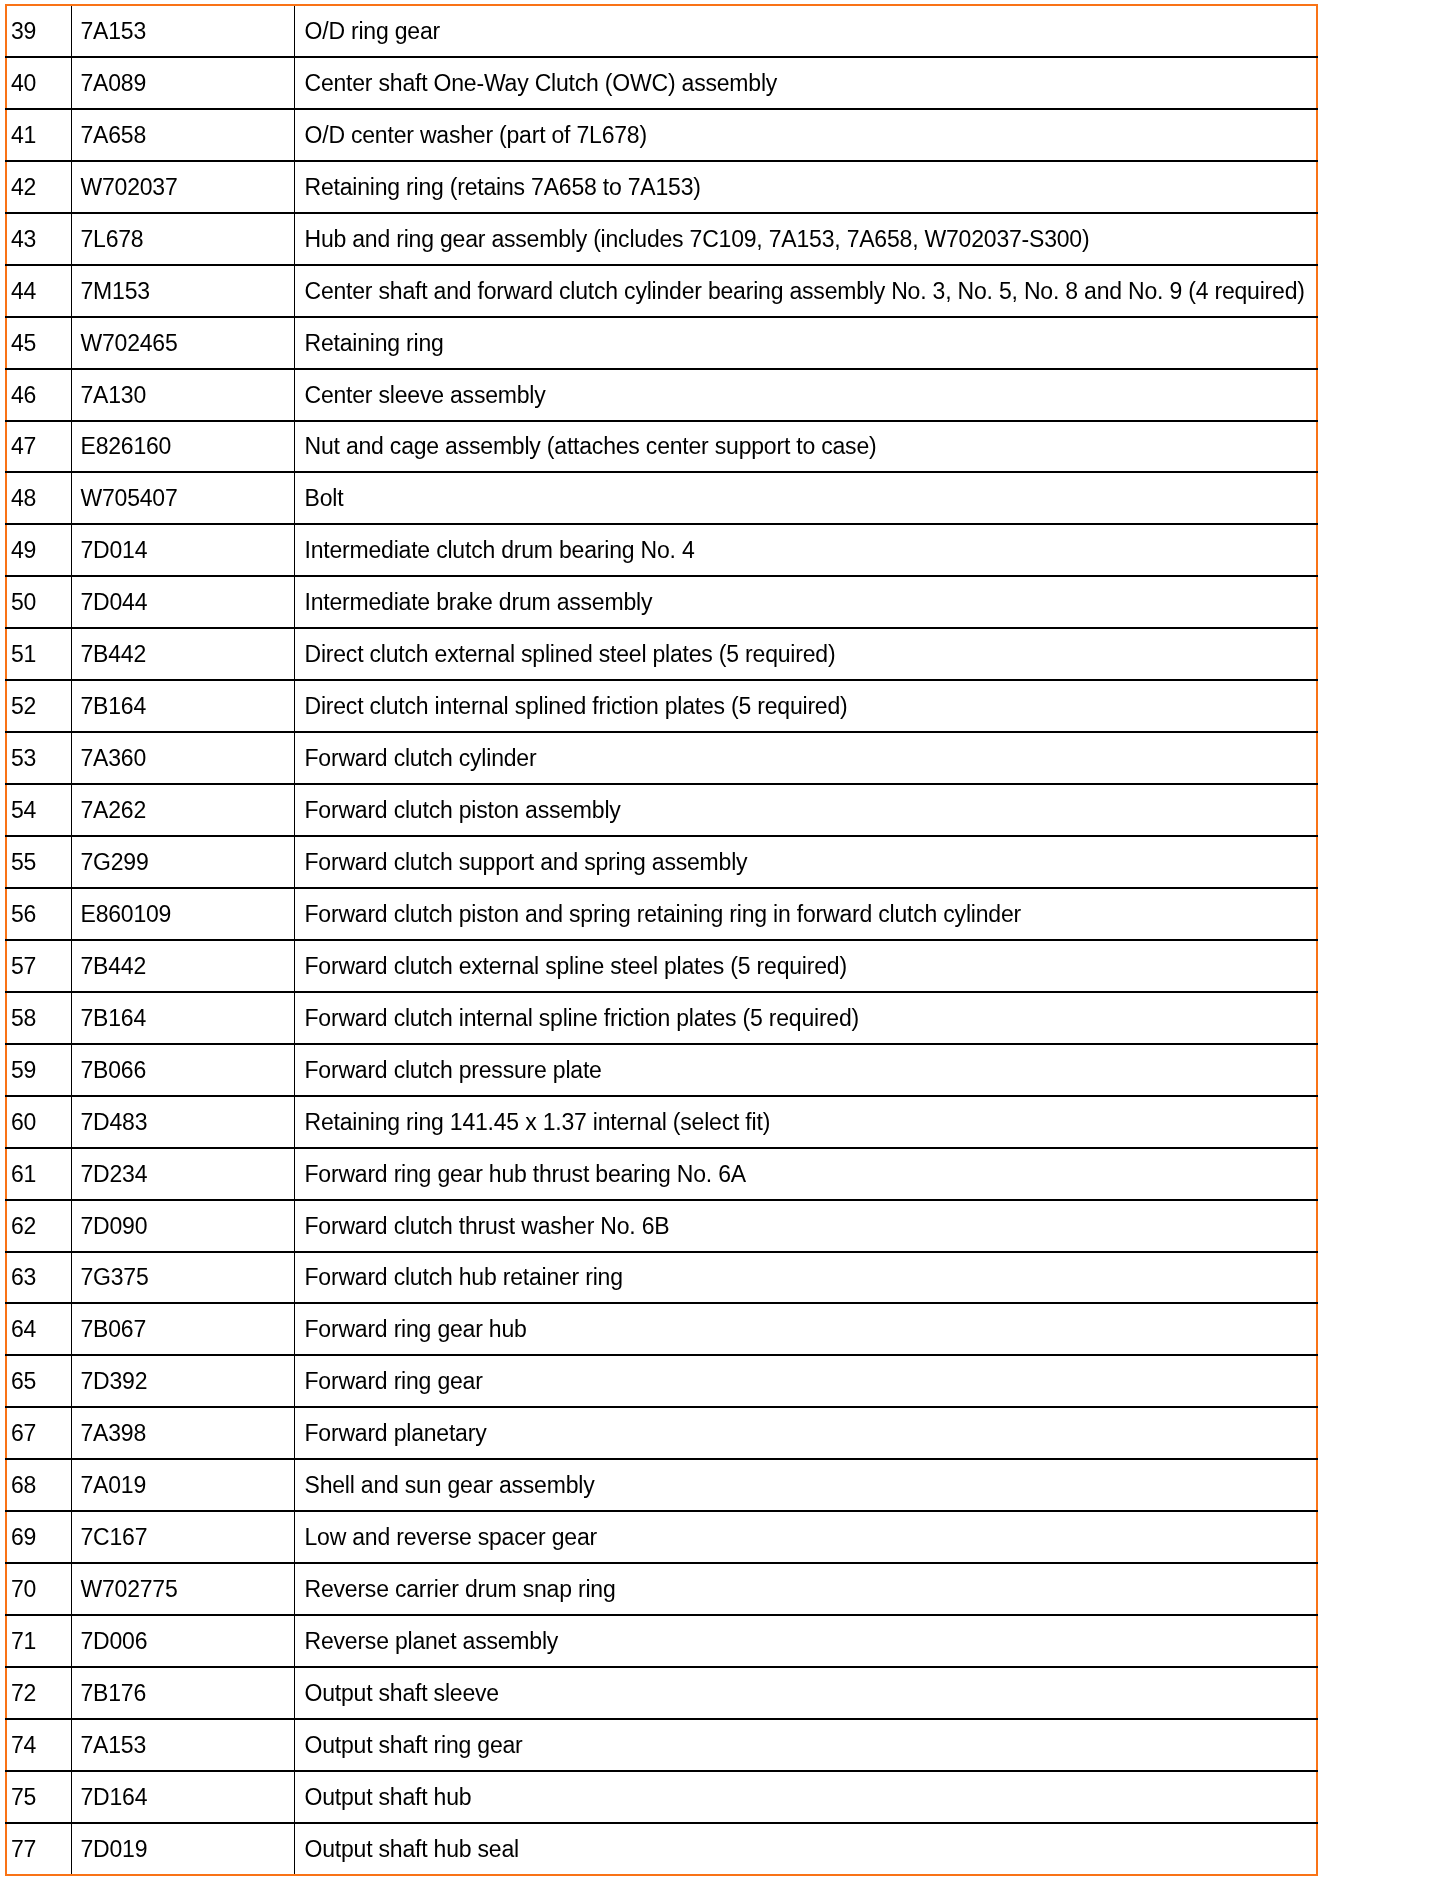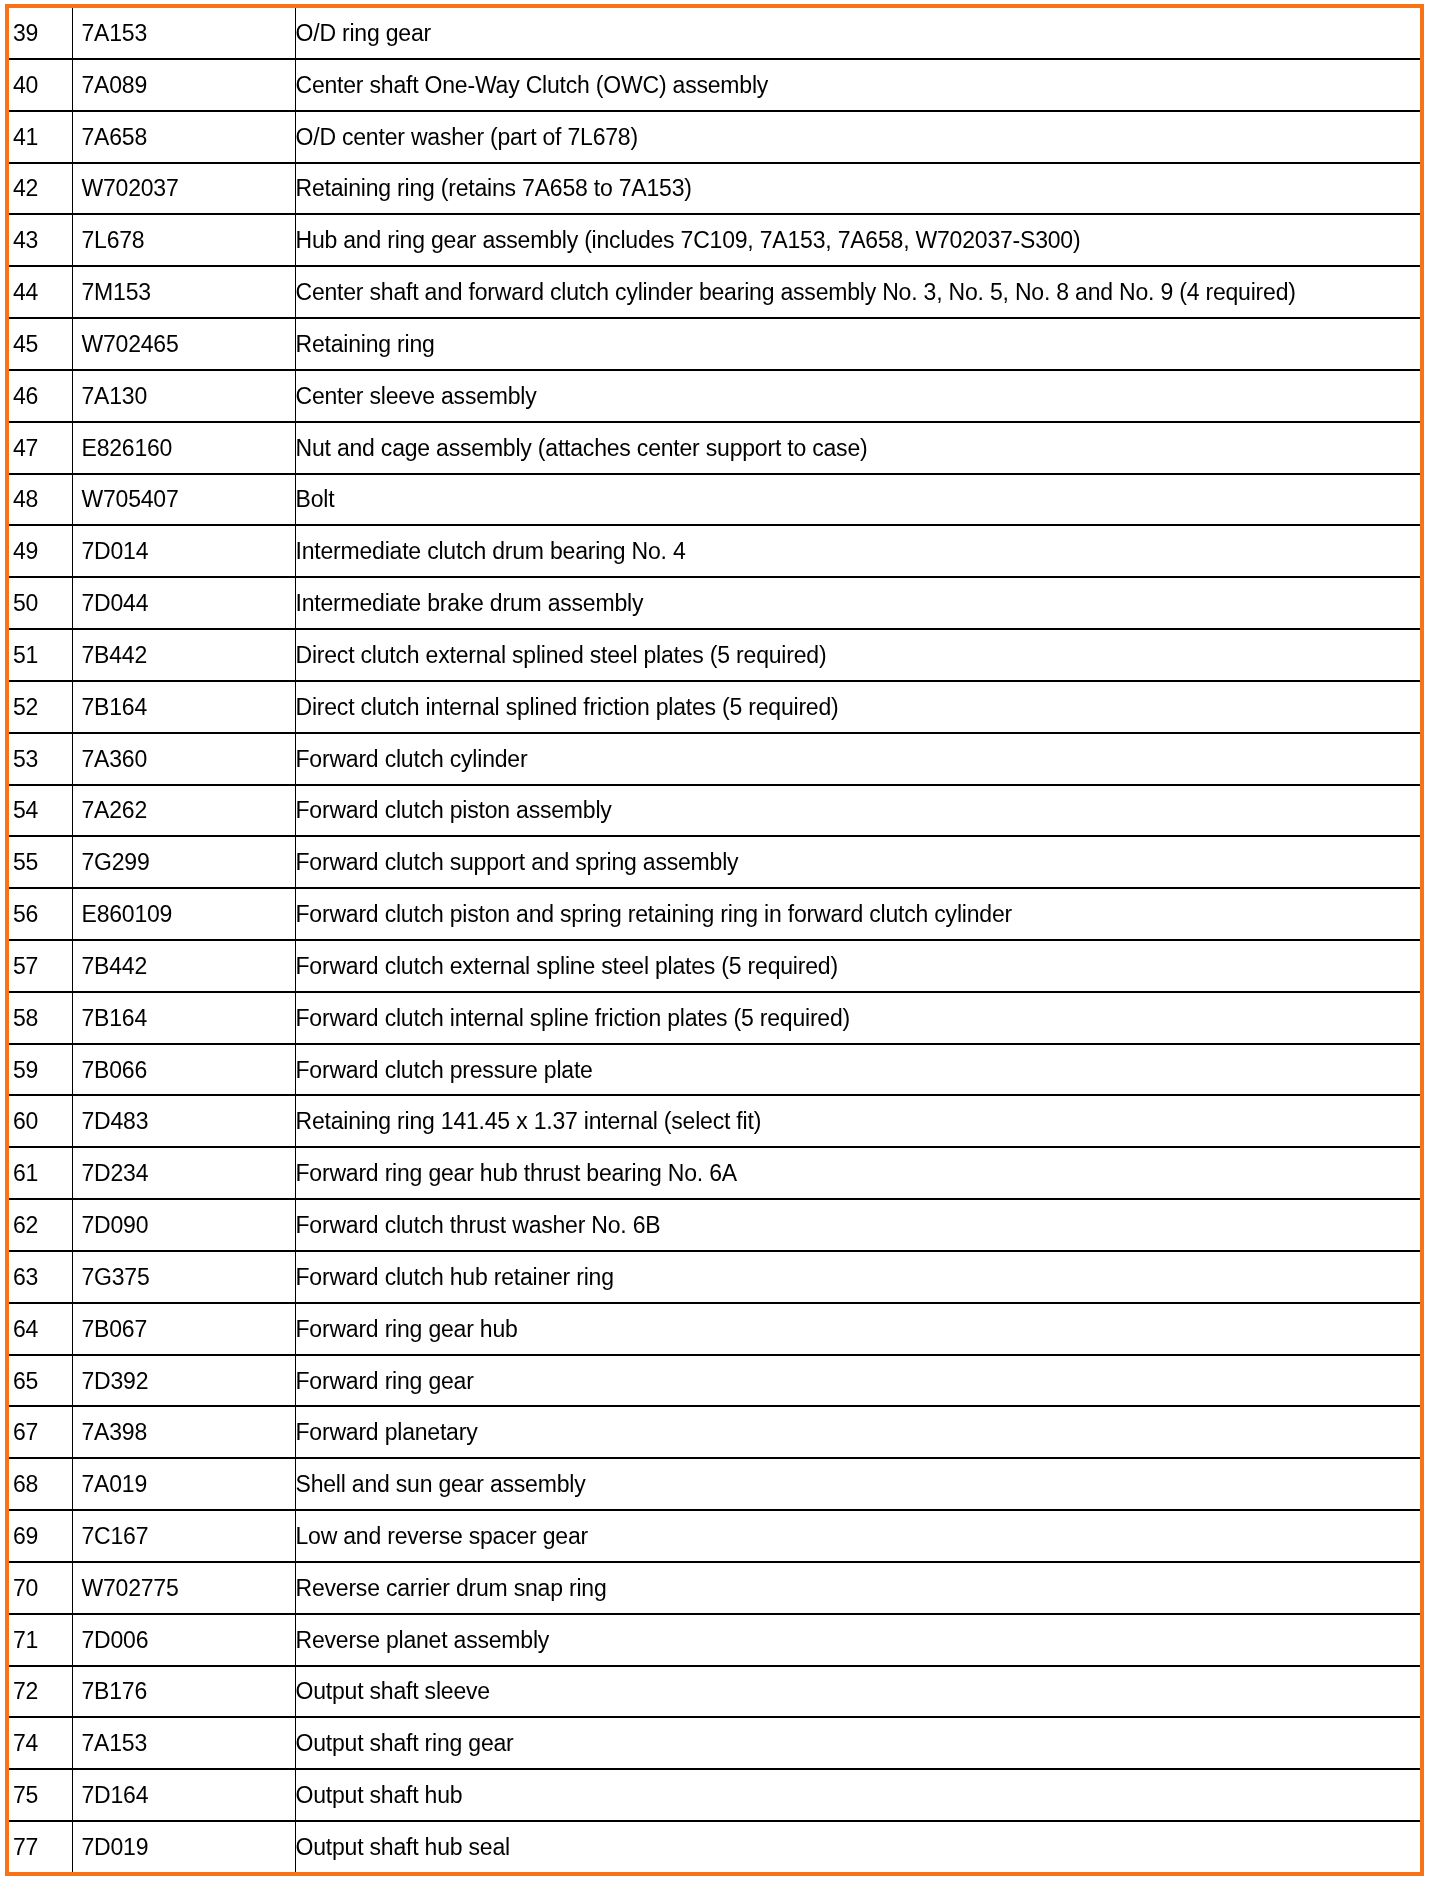--- a/index.html
+++ b/index.html
@@ -12,24 +12,24 @@
       height: 1882px;
       position: relative;
       overflow: hidden;
       font-family: "Liberation Sans", sans-serif;
       color: #000000;
     }
     .parts-table {
       position: absolute;
       left: 5px;
       top: 4px;
-      width: 1419px;
+      width: 1313px;
       height: 1872px;
       box-sizing: border-box;
-      border: 4px solid #f97316;
+      border: 2px solid #f97316;
       border-collapse: collapse;
       table-layout: fixed;
     }
     .parts-table col.c-item { width: 65px; }
     .parts-table col.c-part { width: 223px; }
     .parts-table col.c-desc { width: auto; }
     .parts-table tr {
       height: 48px;
     }
     .parts-table td {
@@ -44,21 +44,21 @@
       letter-spacing: -0.2px;
     }
     .parts-table tr:first-child td {
       border-top: none;
     }
     .parts-table td:first-child {
       border-left: none;
       padding-left: 4px;
     }
     .parts-table td.desc {
-      padding-left: 0;
+      padding-left: 10px;
     }
   </style>
 </head>
 <body>
 
 <table class="parts-table">
   <colgroup>
     <col class="c-item">
     <col class="c-part">
     <col class="c-desc">

